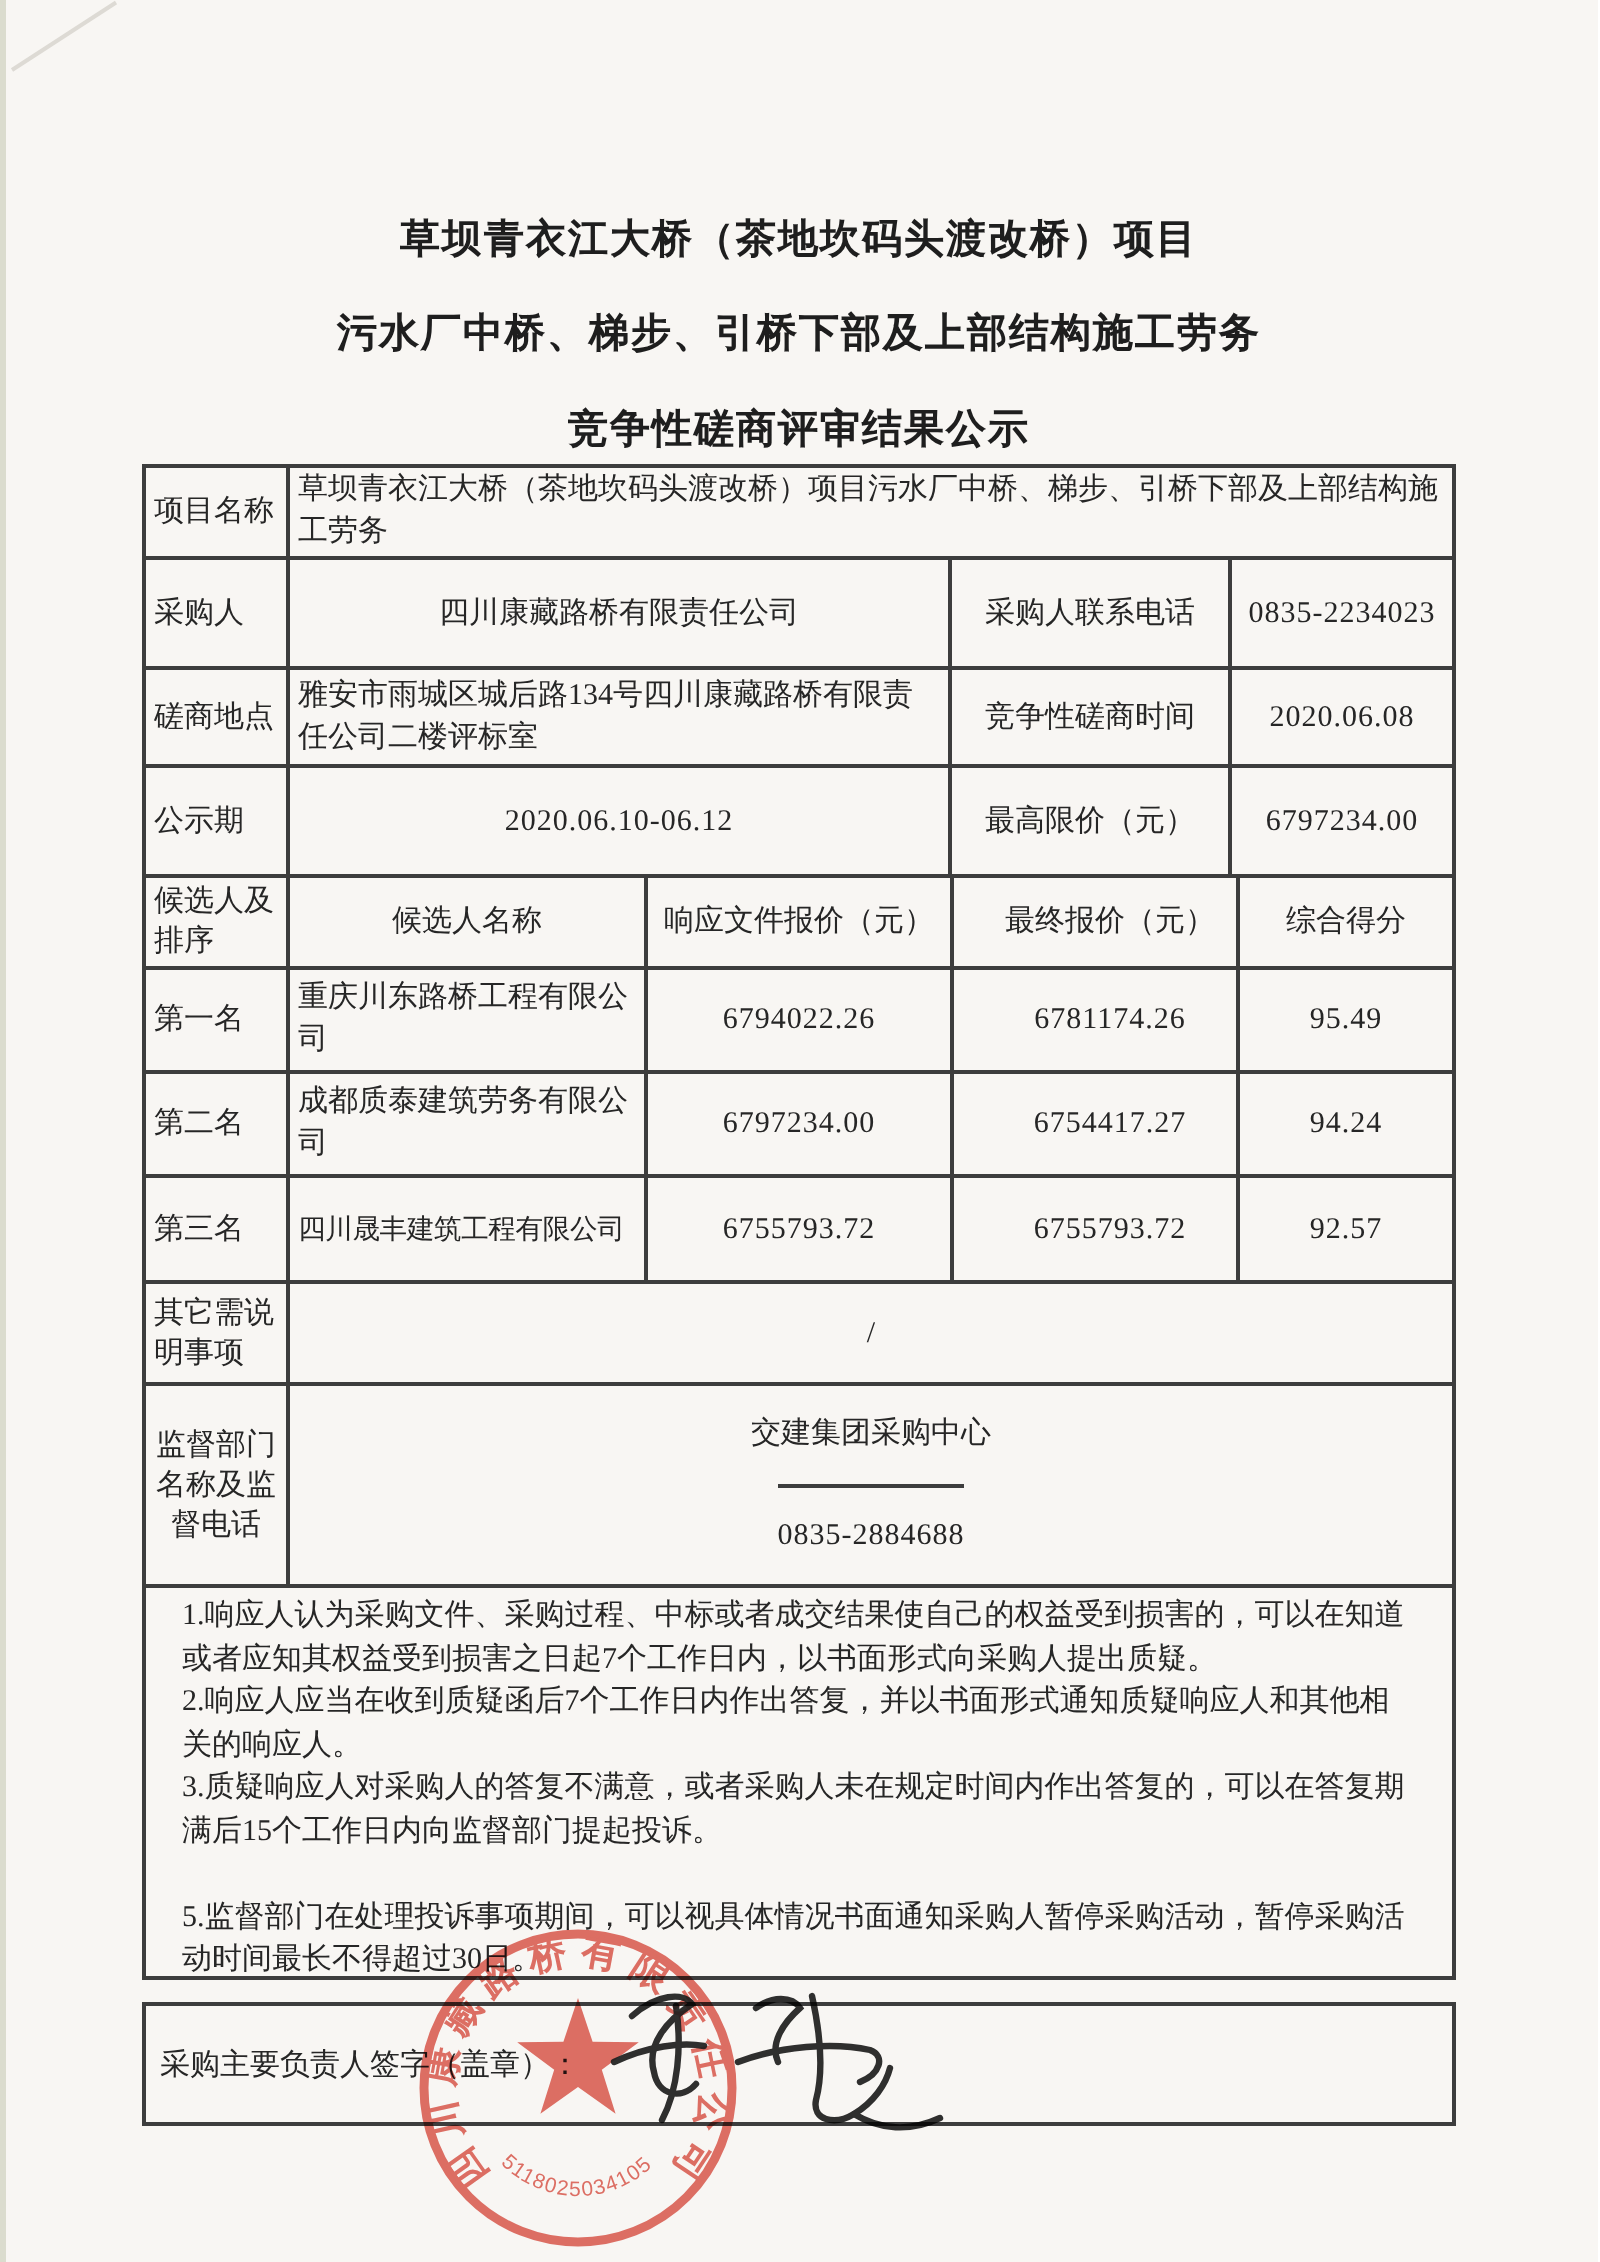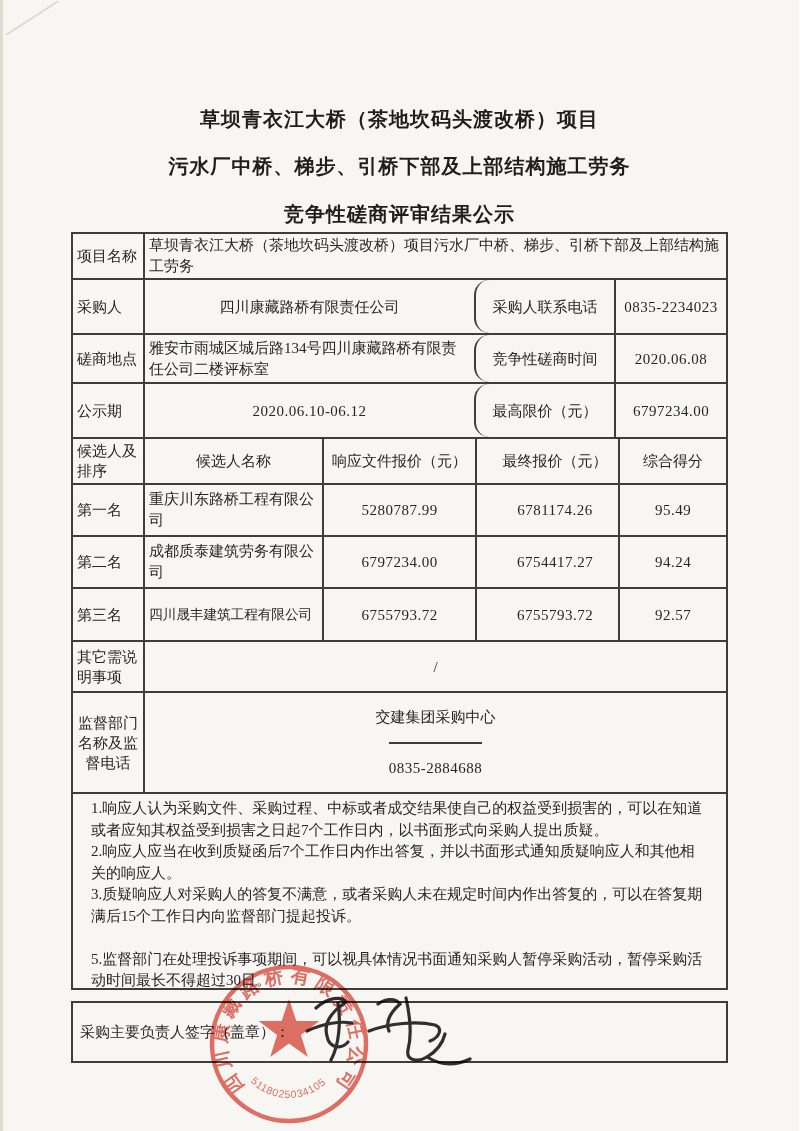--- a/index.html
+++ b/index.html
@@ -26,21 +26,21 @@
   .row{display:flex;box-sizing:border-box;border-top:2px solid #3d3d3d;}
   .row:first-child{border-top:none;}
   .cell{
     box-sizing:border-box;border-left:2px solid #3d3d3d;
     display:flex;align-items:center;padding:2px 4px;overflow:hidden;
   }
   .cell:first-child{border-left:none;}
   .lab{flex:0 0 70px;}
   .ctr{justify-content:center;text-align:center;}
   .num{justify-content:center;letter-spacing:.5px;}
-  .wB1{flex:0 0 331px;} .wB2{flex:0 0 140px;border-radius:15px;} .wB3{flex:1;}
+  .wB1{flex:0 0 331px;} .wB2{flex:0 0 140px;} .wB3{flex:1;}
   .wC1{flex:0 0 179px;} .wC2{flex:0 0 153px;} .wC3{flex:0 0 143px;padding-left:19px;} .wC4{flex:1;}
   .wide{flex:1;}
   .stack{flex:1;display:flex;flex-direction:column;padding:0;}
   .substack{flex:1;display:flex;align-items:center;justify-content:center;box-sizing:border-box;}
   .substack + .substack{border-top:2px solid #3d3d3d;}
   .objtext{display:block;padding:4px 18px;font-size:15px;line-height:21.5px;}
   .tight{font-size:13.8px;white-space:nowrap;letter-spacing:-.2px;}
   .h-r1{height:44px;} .h-r2{height:55px;} .h-r3{height:49px;} .h-r4{height:55px;}
   .h-r5{height:46px;} .h-r6{height:52px;} .h-r7{height:52px;} .h-r8{height:53px;}
   .h-r9{height:51px;} .h-r10{height:101px;} .h-r11{height:196px;}
@@ -96,21 +96,21 @@
       <div class="cell lab">候选人及排序</div>
       <div class="cell wC1 ctr">候选人名称</div>
       <div class="cell wC2 ctr">响应文件报价（元）</div>
       <div class="cell wC3 ctr">最终报价（元）</div>
       <div class="cell wC4 ctr">综合得分</div>
     </div>
 
     <div class="row h-r6">
       <div class="cell lab">第一名</div>
       <div class="cell wC1" style="line-height:21px;">重庆川东路桥工程有限公司</div>
-      <div class="cell wC2 num">5280787.99</div>
+      <div class="cell wC2 num">6794022.26</div>
       <div class="cell wC3 num">6781174.26</div>
       <div class="cell wC4 num">95.49</div>
     </div>
 
     <div class="row h-r7">
       <div class="cell lab">第二名</div>
       <div class="cell wC1" style="line-height:21px;">成都质泰建筑劳务有限公司</div>
       <div class="cell wC2 num">6797234.00</div>
       <div class="cell wC3 num">6754417.27</div>
       <div class="cell wC4 num">94.24</div>

